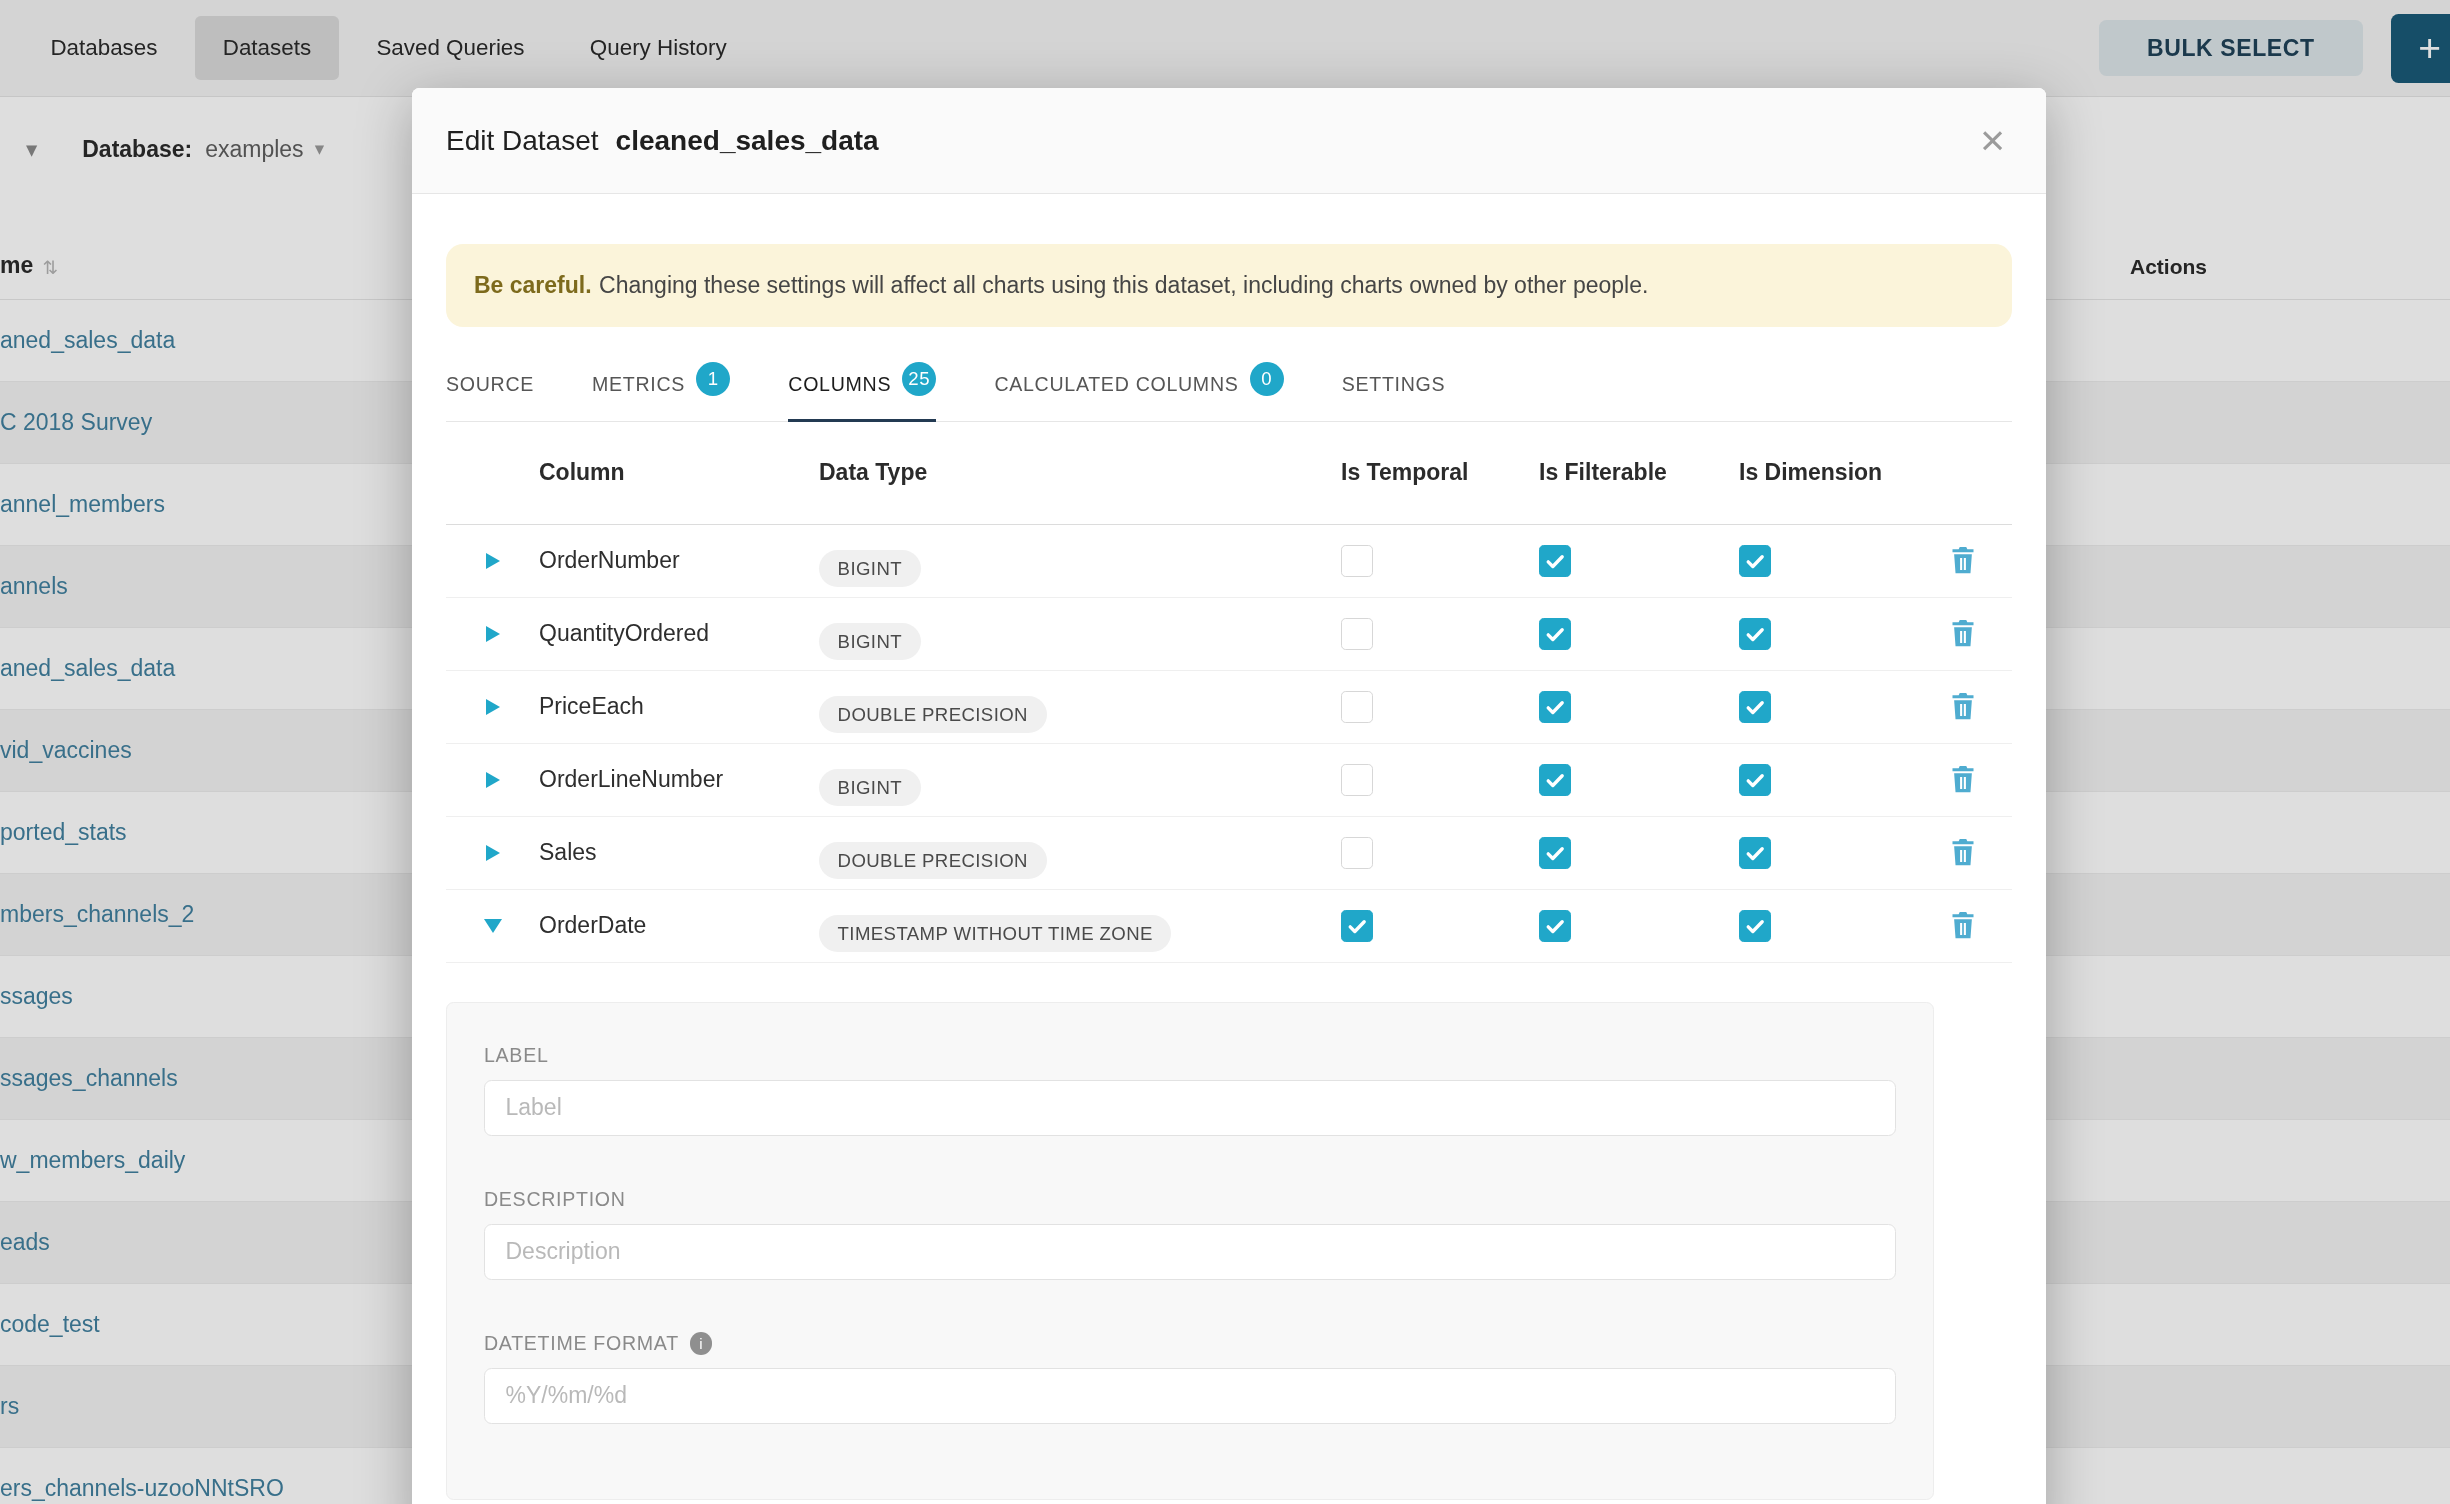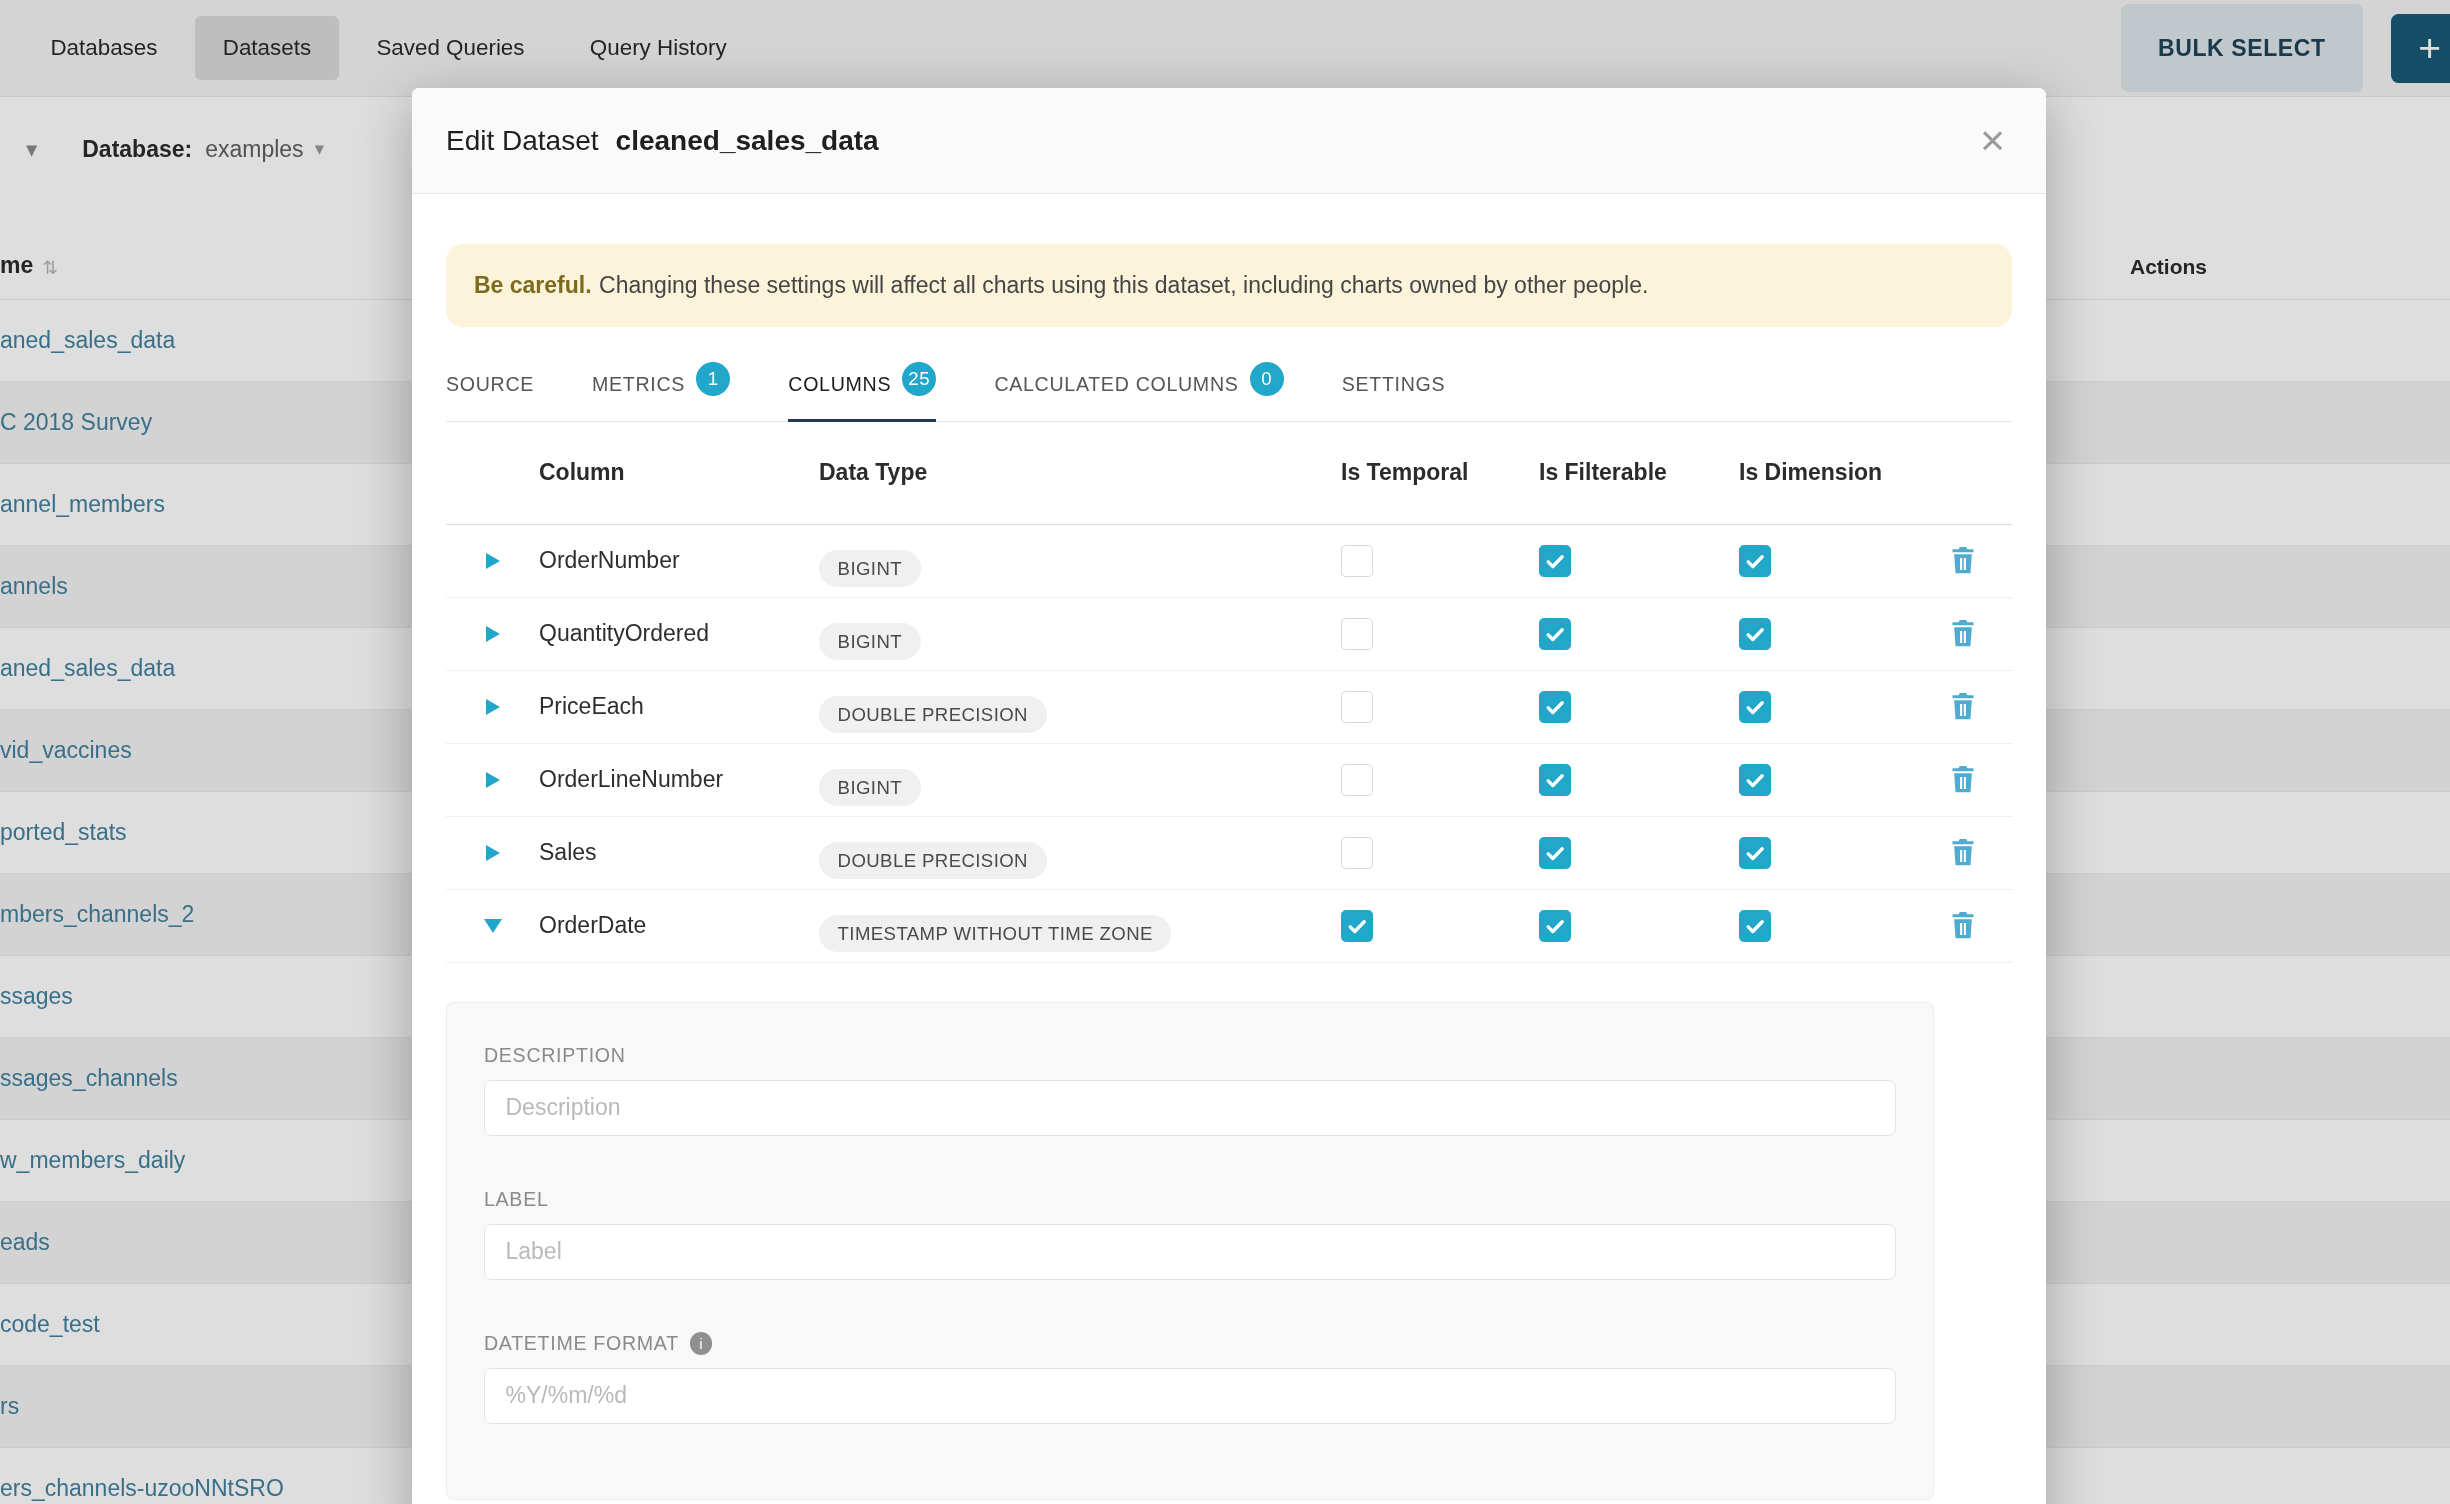--- a/index.html
+++ b/index.html
@@ -8,21 +8,21 @@
   body { position:relative; }
 
   
   .nav { position:absolute; top:0; left:0; width:2450px; height:97px;
     background:#f4f4f4; border-bottom:0.9px solid #e4e4e4;
     display:flex; align-items:center; padding-left:22.4px; z-index:1; }
   .nav-tabs { display:flex; align-items:center; gap:9.3px; }
   .nav-tab { font-size:22.4px; color:#2b2b2b; padding:18.6px 28px; border-radius:5.6px; cursor:pointer; white-space:nowrap; }
   .nav-tab.active { background:#dbdbdb; }
   .nav-right { margin-left:auto; display:flex; align-items:center; }
-  .bulk-btn { height:88px; padding:0 37px; background:var(--bulk-button-bg,#dde6ea);
+  .bulk-btn { height:56px; padding:0 48px; background:var(--bulk-button-bg,#dde6ea);
     color:var(--bulk-button-text,#1f4258); font-size:23px; font-weight:bold; letter-spacing:0.6px;
     border:none; border-radius:7.5px; margin-right:28px; cursor:pointer; font-family:inherit; }
   .add-btn { height:69px; width:78px; background:var(--add-button-bg,#1a5a78); color:#fff;
     font-size:39px; border:none; border-radius:7.5px 0 0 7.5px; margin-right:-18.6px; cursor:pointer; font-family:inherit; }
 
   
   .bg-toolbar { position:absolute; top:97px; left:0; width:2450px; height:104px;
     display:flex; align-items:center; background:#fff; }
   .tb-caret { color:#8a8a8a; font-size:22.4px; margin-left:26px; cursor:pointer; }
   .db-label { font-size:23px; font-weight:bold; color:#2b2b2b; margin-left:45px; }
@@ -405,29 +405,29 @@
                 </svg>
               </span>
             </div>
           </div>
         </div>
     </div>
 
     <div class="panel">
       <div class="fgroup">
         <div class="flabel">
-          <span>DESCRIPTION</span>
-        </div>
-        <input class="finput" placeholder="Description" style="">
+          <span>LABEL</span>
+        </div>
+        <input class="finput" placeholder="Label" style="">
       </div>
       <div class="fgroup">
         <div class="flabel">
-          <span>LABEL</span>
-        </div>
-        <input class="finput" placeholder="Label" style="">
+          <span>DESCRIPTION</span>
+        </div>
+        <input class="finput" placeholder="Description" style="">
       </div>
       <div class="fgroup">
         <div class="flabel">
           <span>DATETIME FORMAT</span>
           <span class="info">i</span>
         </div>
         <input class="finput" placeholder="%Y/%m/%d" style="">
       </div>
     </div>
   </div>

